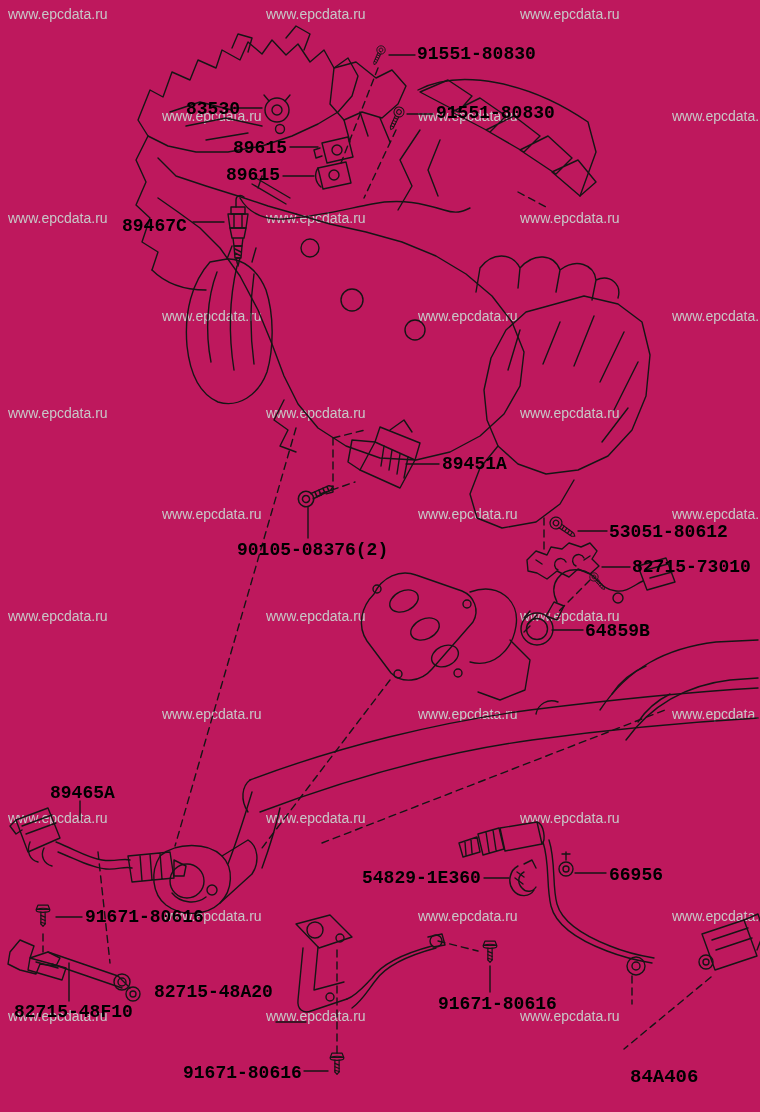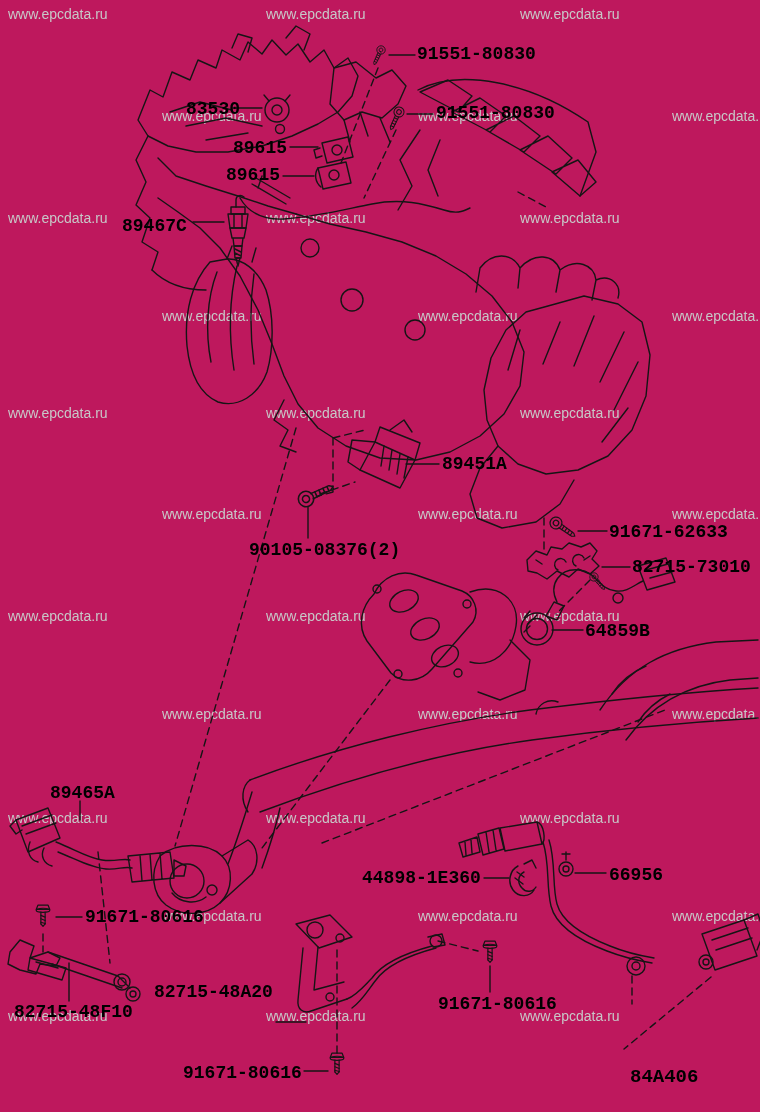--- a/index.html
+++ b/index.html
@@ -340,26 +340,26 @@
     </g>
   </svg>
 
   <div class="callout" style="left:417px;top:45px">91551-80830</div>
   <div class="callout" style="left:186px;top:100px">83530</div>
   <div class="callout" style="left:436px;top:104px">91551-80830</div>
   <div class="callout" style="left:233px;top:139px">89615</div>
   <div class="callout" style="left:226px;top:166px">89615</div>
   <div class="callout" style="left:122px;top:217px">89467C</div>
   <div class="callout" style="left:442px;top:455px">89451A</div>
-  <div class="callout" style="left:249px;top:541px">90105-08376(2)</div>
-  <div class="callout" style="left:609px;top:523px">91671-62633</div>
+  <div class="callout" style="left:237px;top:541px">90105-08376(2)</div>
+  <div class="callout" style="left:609px;top:523px">53051-80612</div>
   <div class="callout" style="left:632px;top:558px">82715-73010</div>
   <div class="callout" style="left:585px;top:622px">64859B</div>
   <div class="callout" style="left:50px;top:784px">89465A</div>
-  <div class="callout" style="left:362px;top:869px">44898-1E360</div>
+  <div class="callout" style="left:362px;top:869px">54829-1E360</div>
   <div class="callout" style="left:609px;top:866px">66956</div>
   <div class="callout" style="left:85px;top:908px">91671-80616</div>
   <div class="callout" style="left:14px;top:1003px">82715-48F10</div>
   <div class="callout" style="left:154px;top:983px">82715-48A20</div>
   <div class="callout" style="left:438px;top:995px">91671-80616</div>
   <div class="callout" style="left:183px;top:1064px">91671-80616</div>
 
   <div class="figcode" style="left:630px;top:1066px">84A406</div>
 </div>
 

